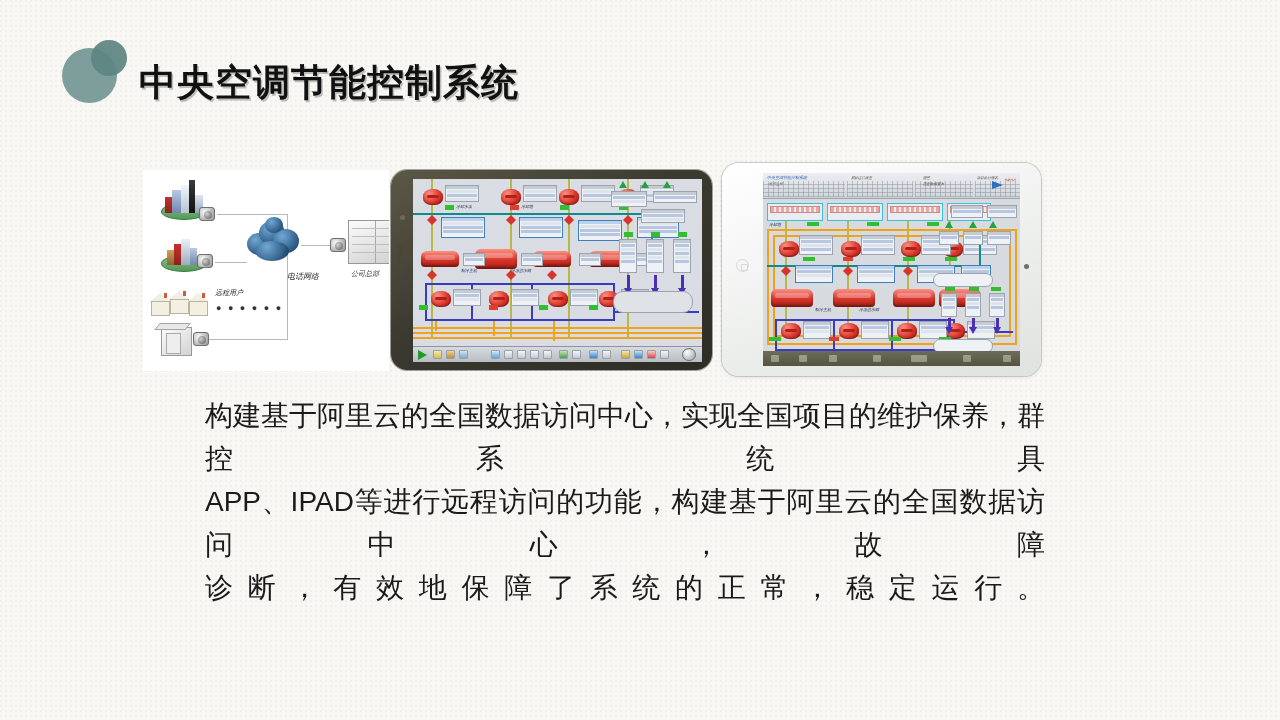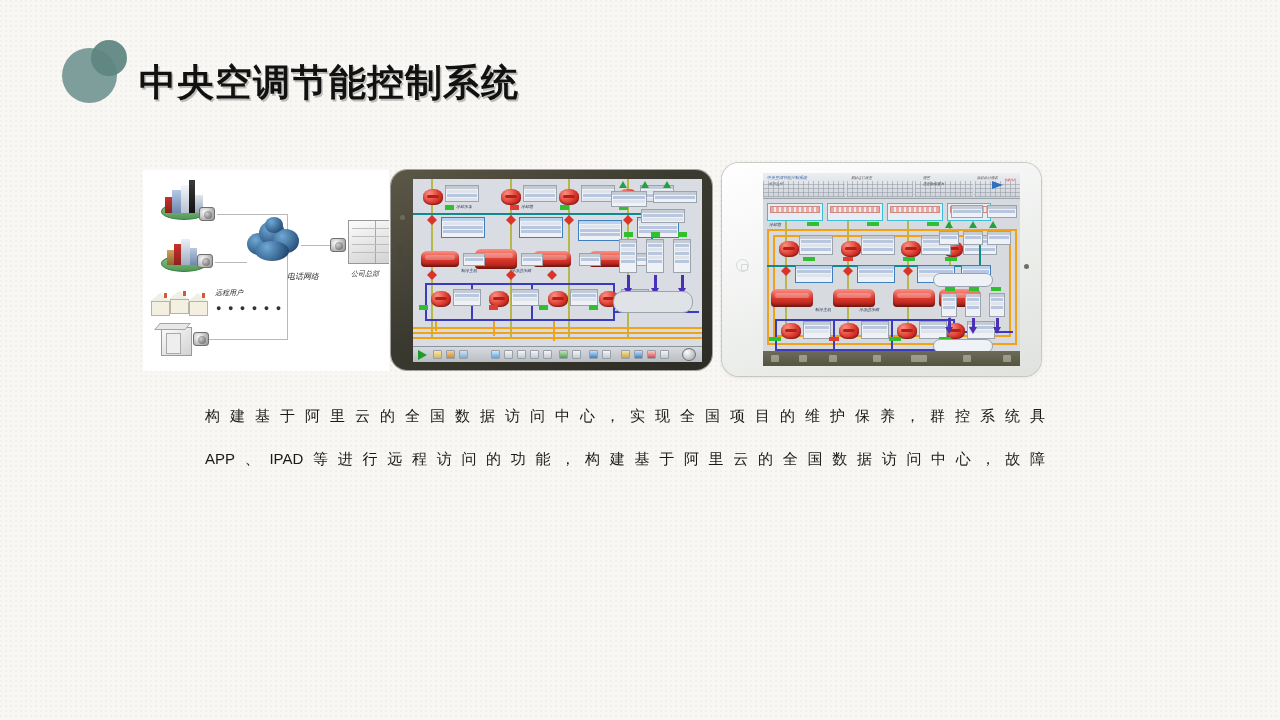--- a/index.html
+++ b/index.html
@@ -268,21 +268,21 @@
     position:absolute; left:0; top:3px; width:0; height:0;
     border-left:11px solid #2f6fc0; border-top:4px solid transparent; border-bottom:4px solid transparent;
   }
   .hmi-header .brandmark .tx {
     position:absolute; right:0; top:0; font-size:3px; color:#c02b26; line-height:4px;
   }
 
   
   #body-paragraph {
     position: absolute; left: 205px; top: 394px; width: 840px;
-    font-size: 15px; line-height: 43px; color: #1a1a1a; text-align: center;
+    font-size: 28px; line-height: 43px; color: #1a1a1a; text-align: center;
   }
   #body-paragraph .ln { display:block; }
   #body-paragraph .ln:nth-child(1),
   #body-paragraph .ln:nth-child(2),
   #body-paragraph .ln:nth-child(3) { text-align: justify; text-align-last: justify; }
 </style>
 </head>
 <body>
 
 <div id="logo-mark">
@@ -861,13 +861,14 @@
           <div class="di" style="left:240px;"></div>
         </div>
       </div>
     </div>
   </div>
 </div>
 
 <div id="body-paragraph">
   <span class="ln">构建基于阿里云的全国数据访问中心，实现全国项目的维护保养，群控系统具</span>
   <span class="ln">APP、IPAD等进行远程访问的功能，构建基于阿里云的全国数据访问中心，故障</span>
+  <span class="ln">诊断，有效地保障了系统的正常，稳定运行。</span>
 </div>
 
 </body></html>

